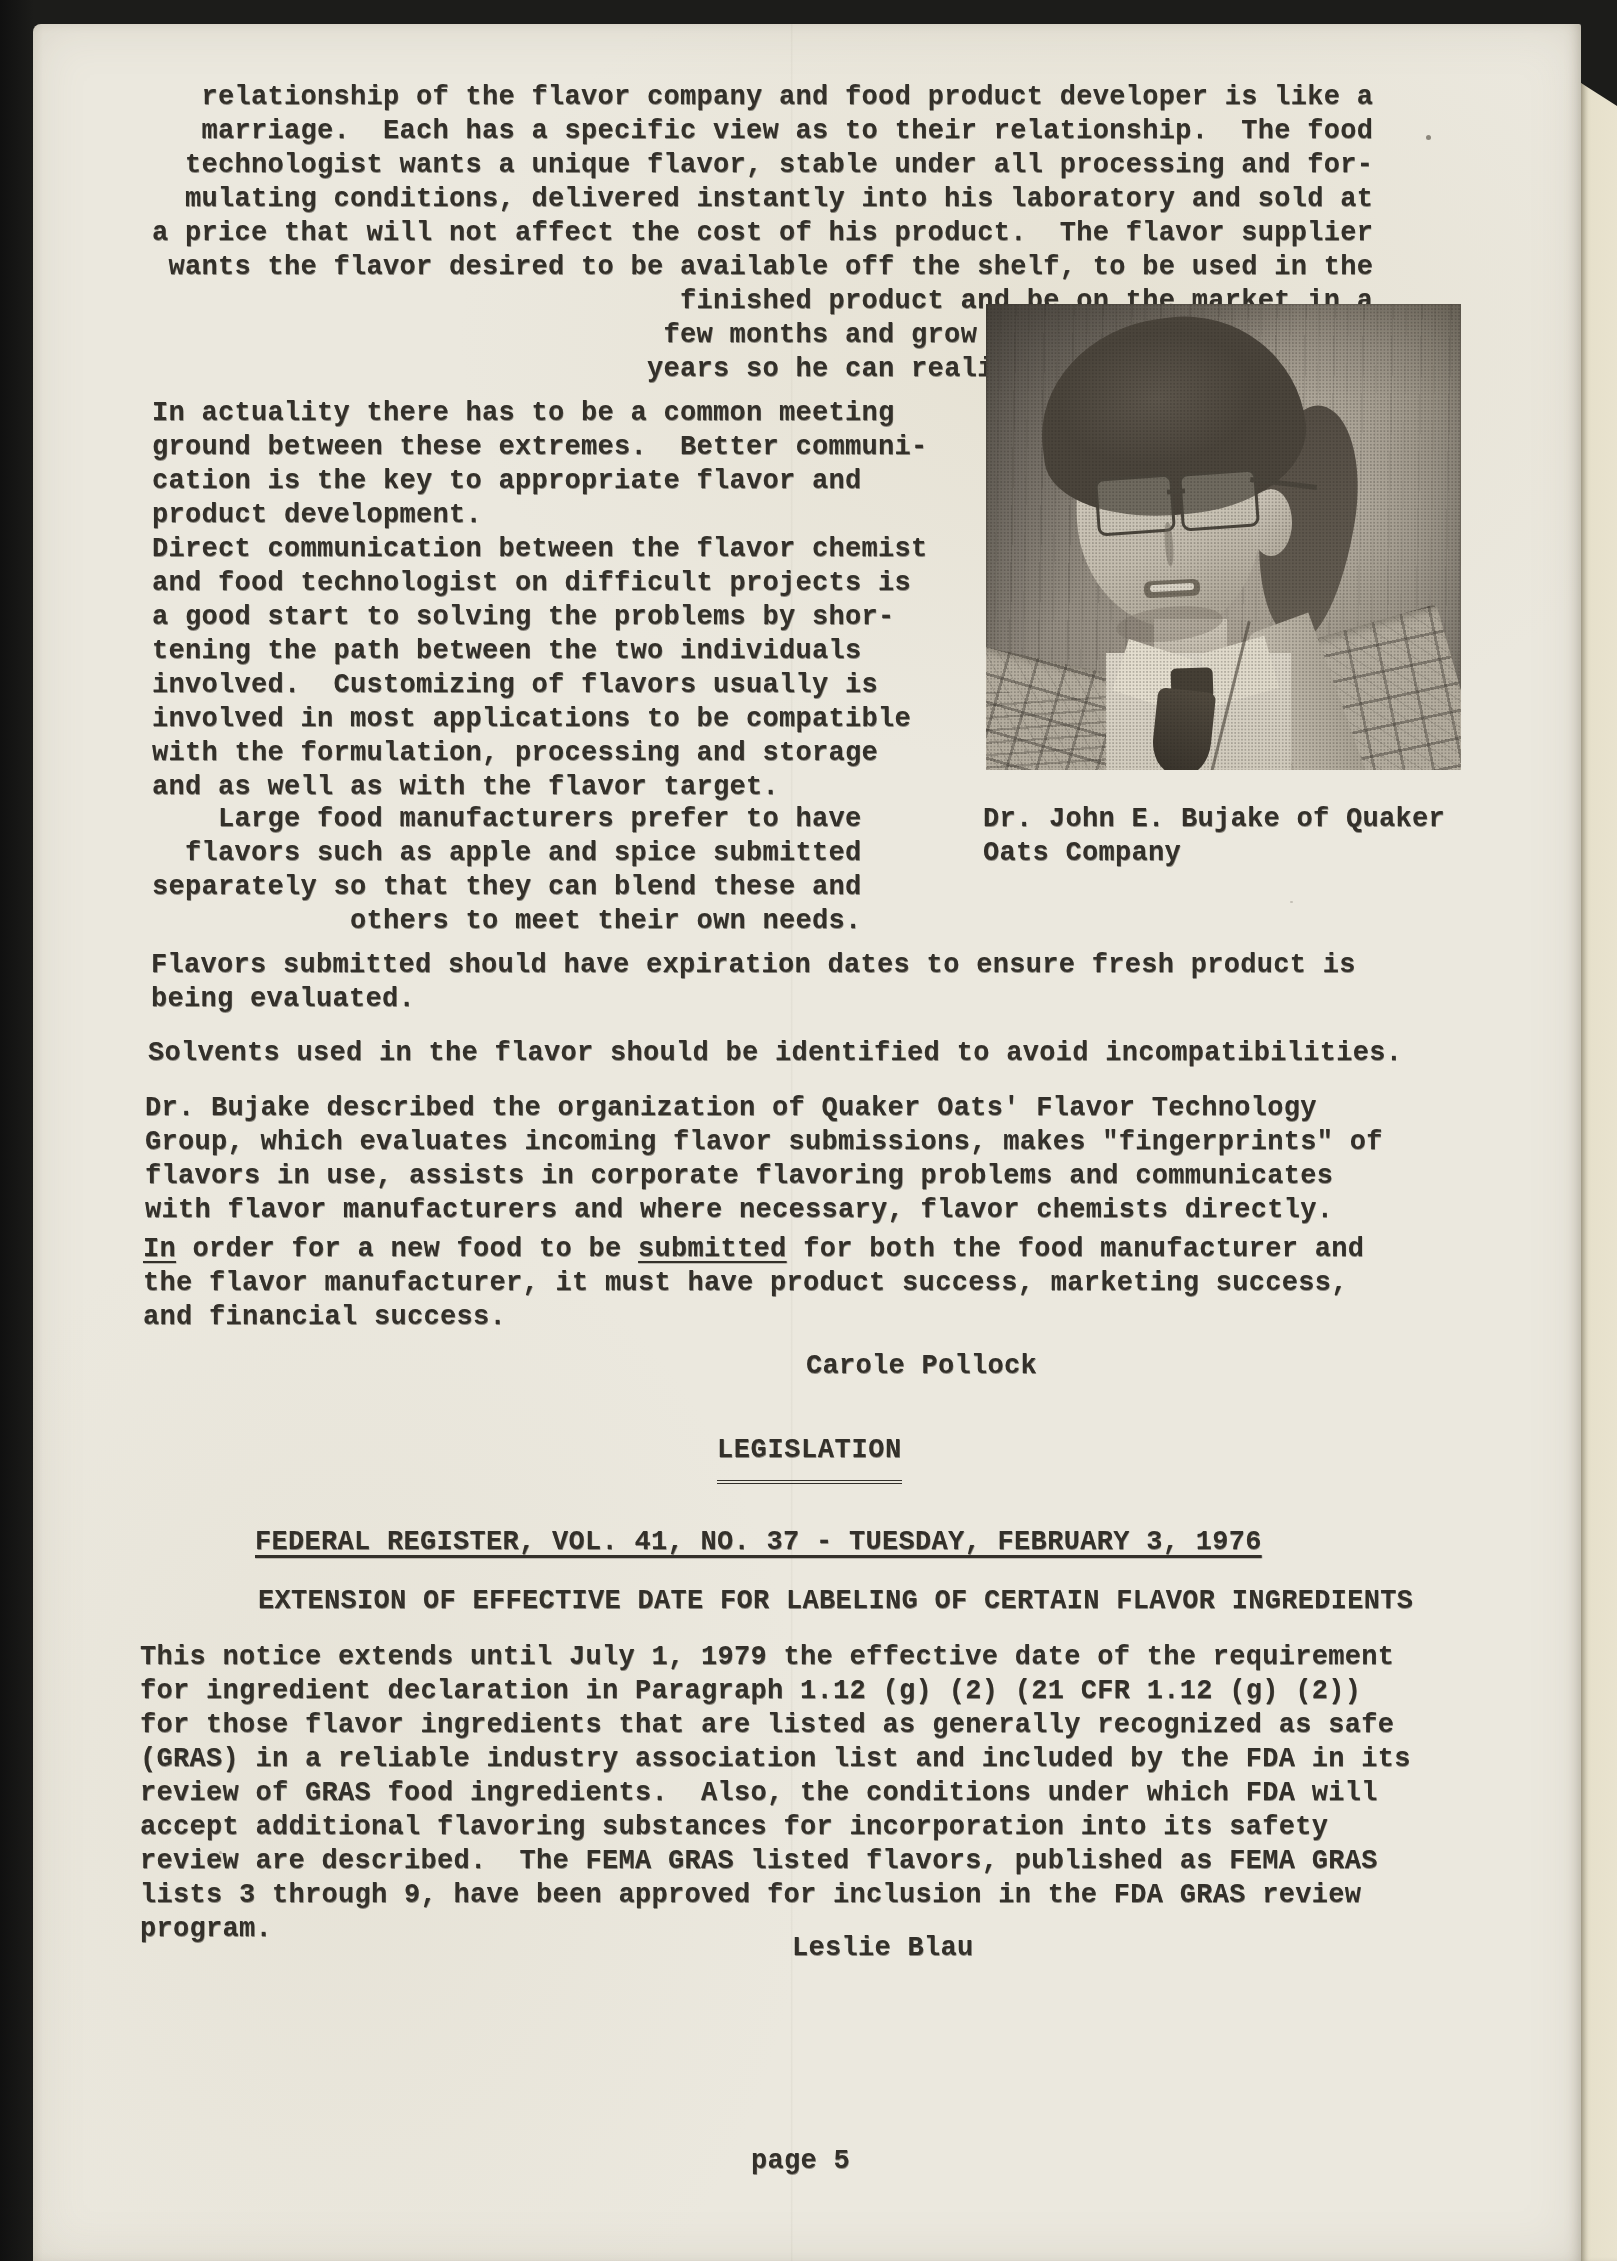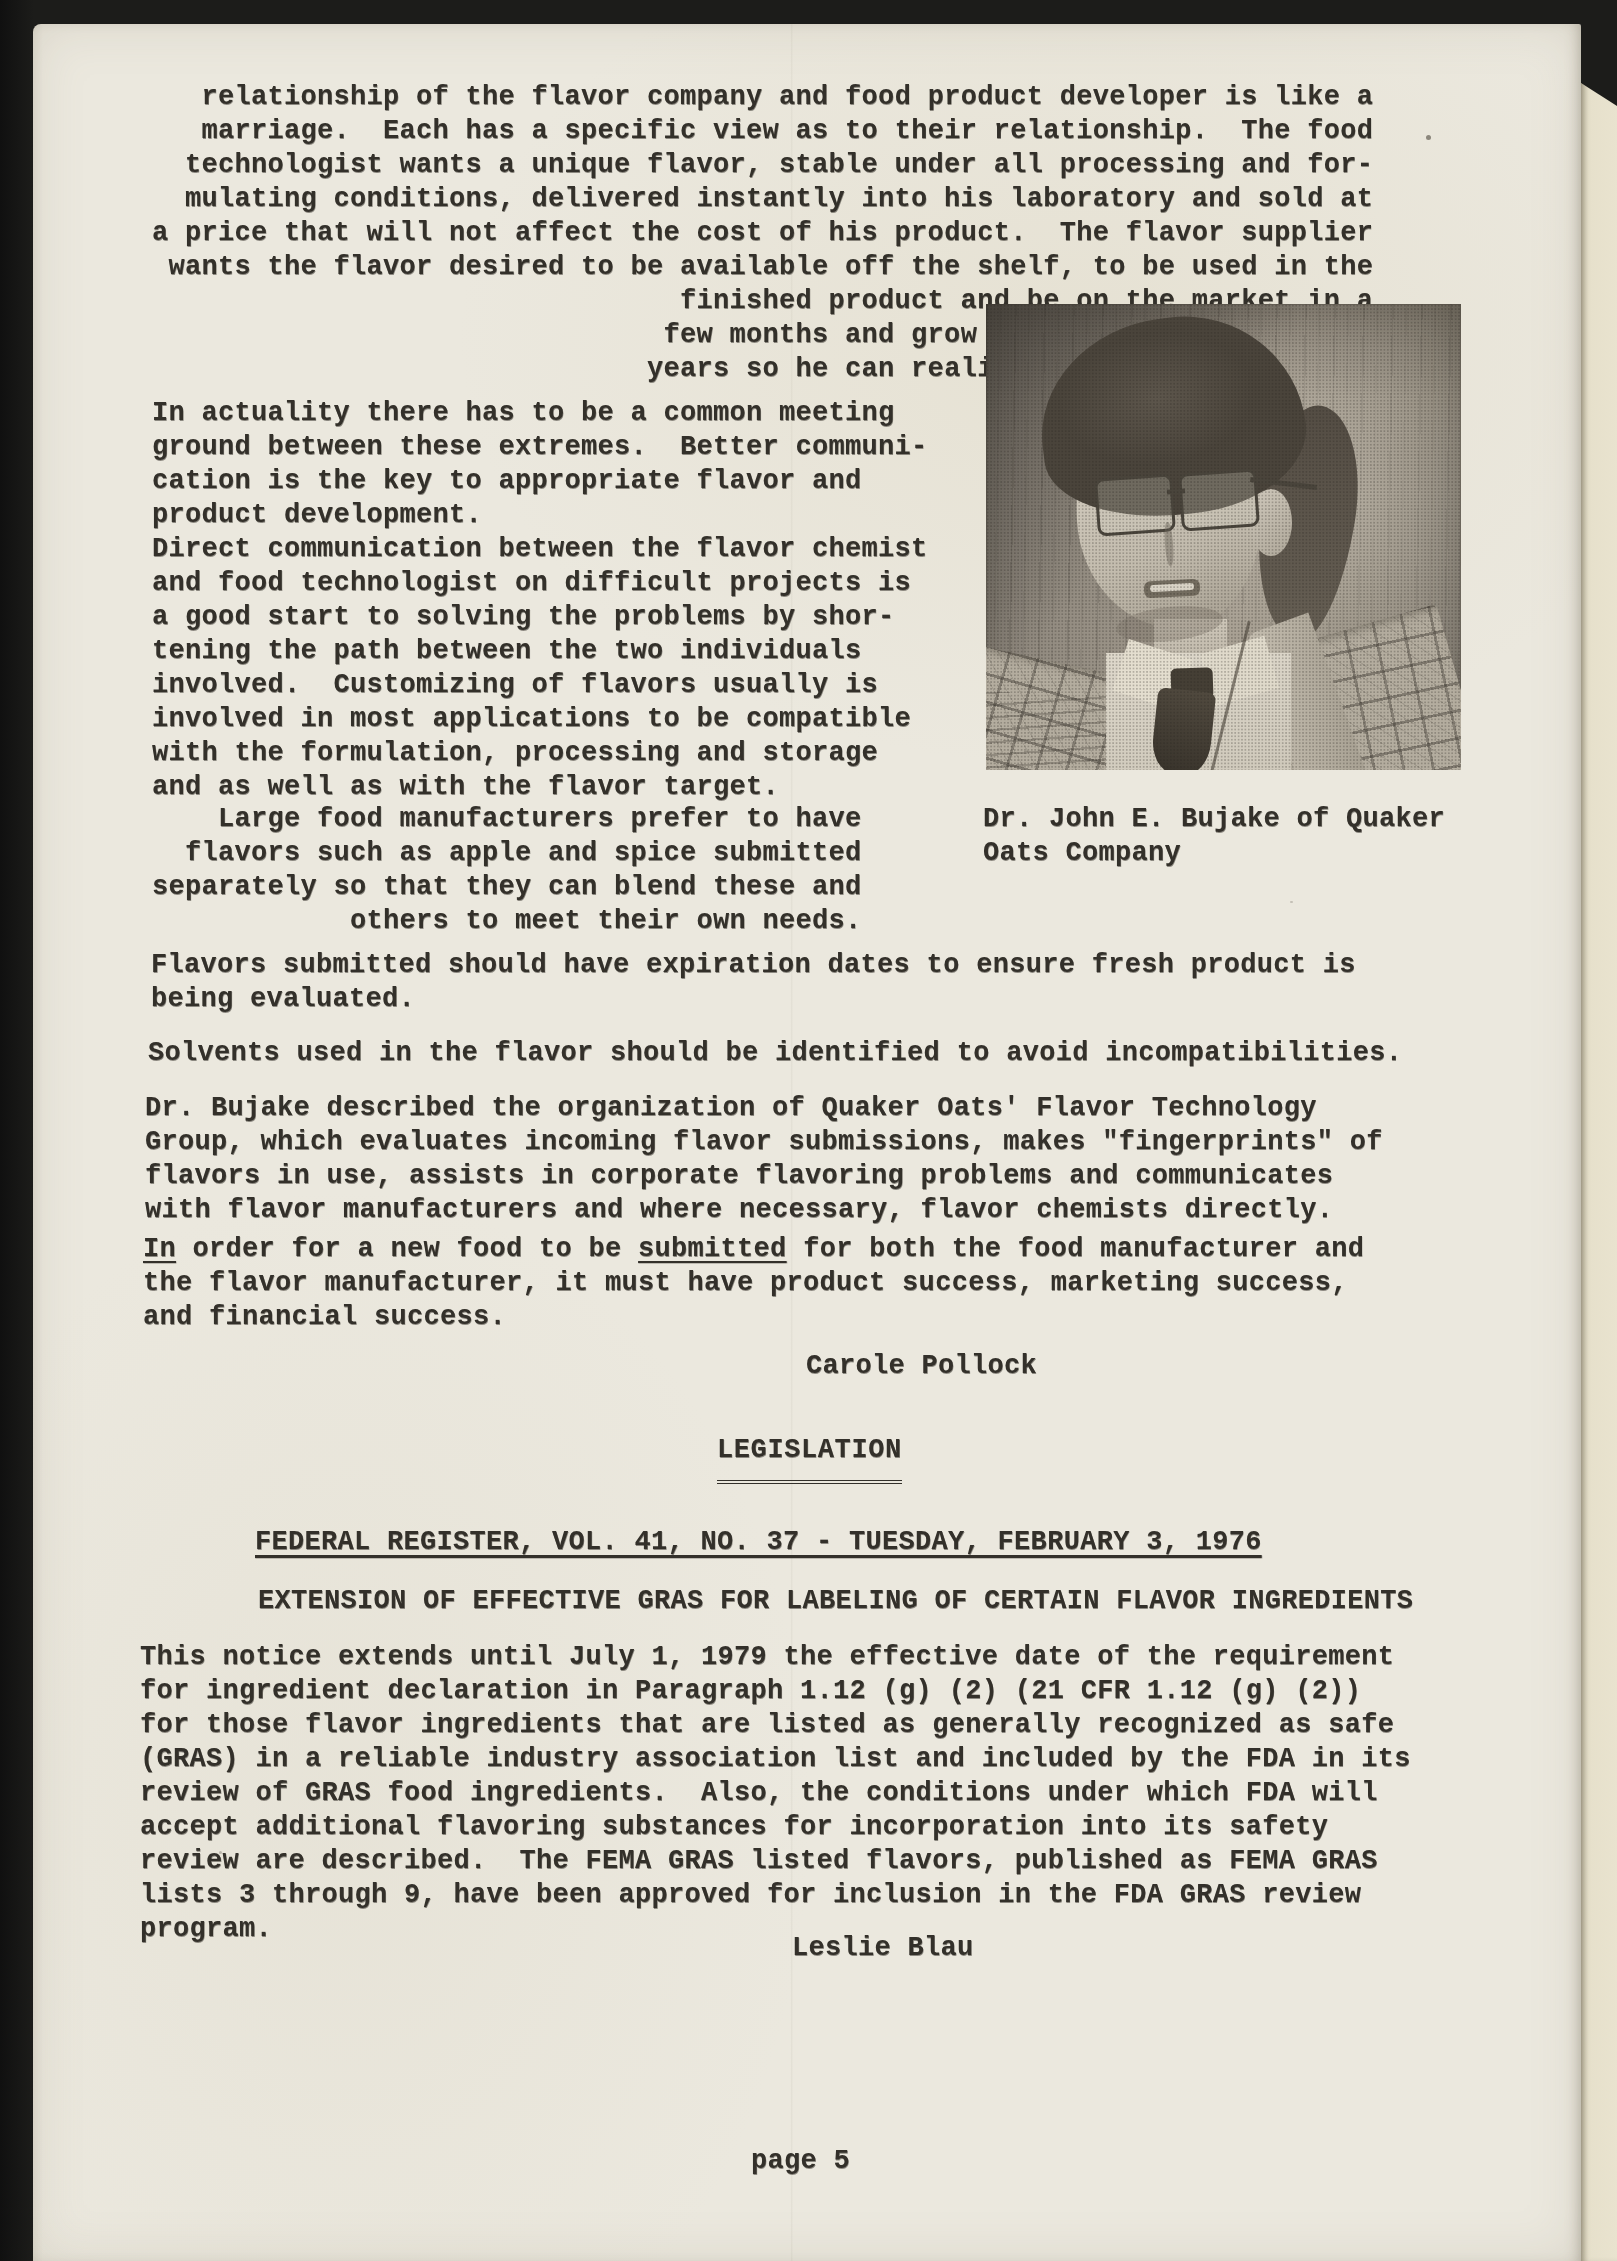--- a/index.html
+++ b/index.html
@@ -161,21 +161,21 @@
     <div class="txt" style="left:110px;top:1208px;"><span class="u-word">In</span><span> order for a new food to be </span><span class="u-word">submitted</span><span> for both the food manufacturer and
 the flavor manufacturer, it must have product success, marketing success,
 and financial success.</span></div>
 
     <div class="txt" style="left:773px;top:1325px;">Carole Pollock</div>
 
     <div class="txt" style="left:684px;top:1409px;"><span class="h-major">LEGISLATION</span></div>
 
     <div class="txt h-underline" style="left:222px;top:1501px;">FEDERAL REGISTER, VOL. 41, NO. 37 - TUESDAY, FEBRUARY 3, 1976</div>
 
-    <div class="txt" style="left:225px;top:1560px;">EXTENSION OF EFFECTIVE GRAS FOR LABELING OF CERTAIN FLAVOR INGREDIENTS</div>
+    <div class="txt" style="left:225px;top:1560px;">EXTENSION OF EFFECTIVE DATE FOR LABELING OF CERTAIN FLAVOR INGREDIENTS</div>
 
     <div class="txt" style="left:107px;top:1616px;">This notice extends until July 1, 1979 the effective date of the requirement
 for ingredient declaration in Paragraph 1.12 (g) (2) (21 CFR 1.12 (g) (2))
 for those flavor ingredients that are listed as generally recognized as safe
 (GRAS) in a reliable industry association list and included by the FDA in its
 review of GRAS food ingredients.  Also, the conditions under which FDA will
 accept additional flavoring substances for incorporation into its safety
 review are described.  The FEMA GRAS listed flavors, published as FEMA GRAS
 lists 3 through 9, have been approved for inclusion in the FDA GRAS review
 program.</div>

